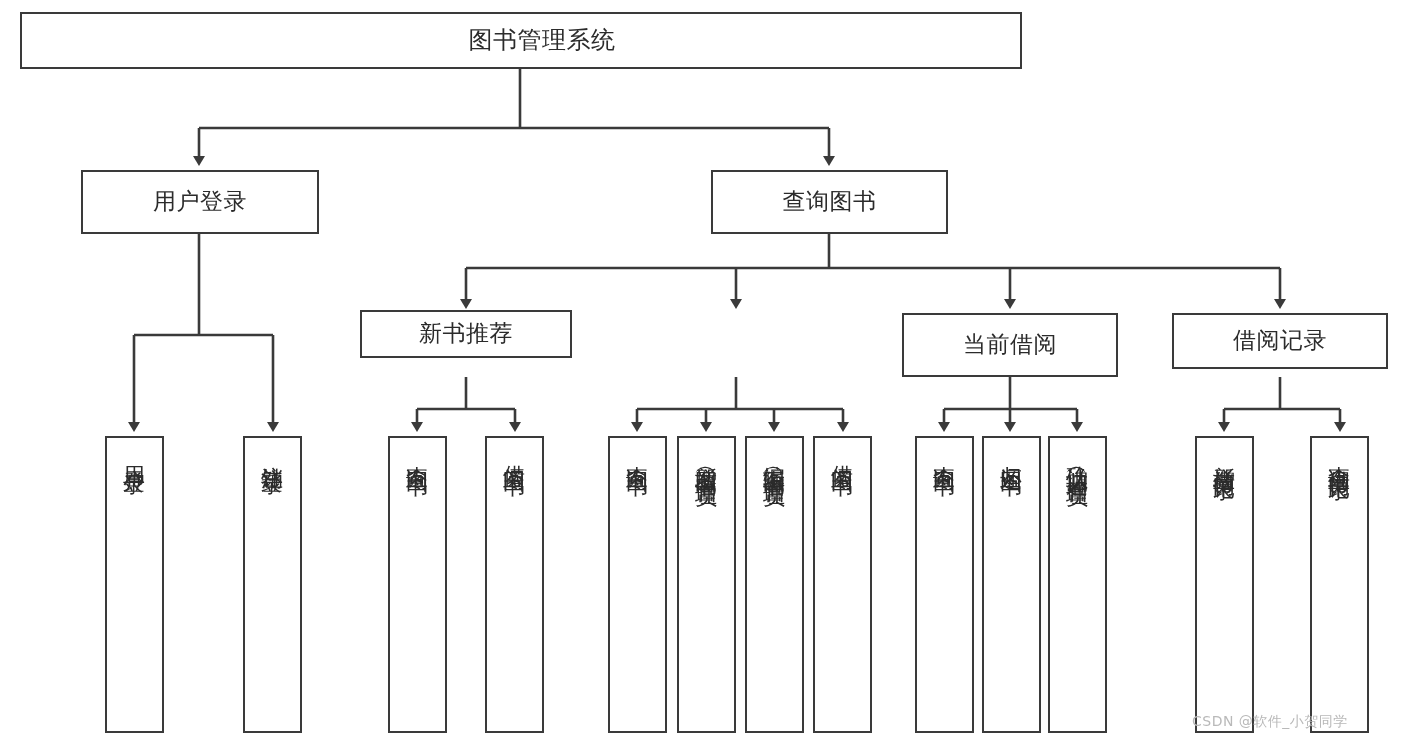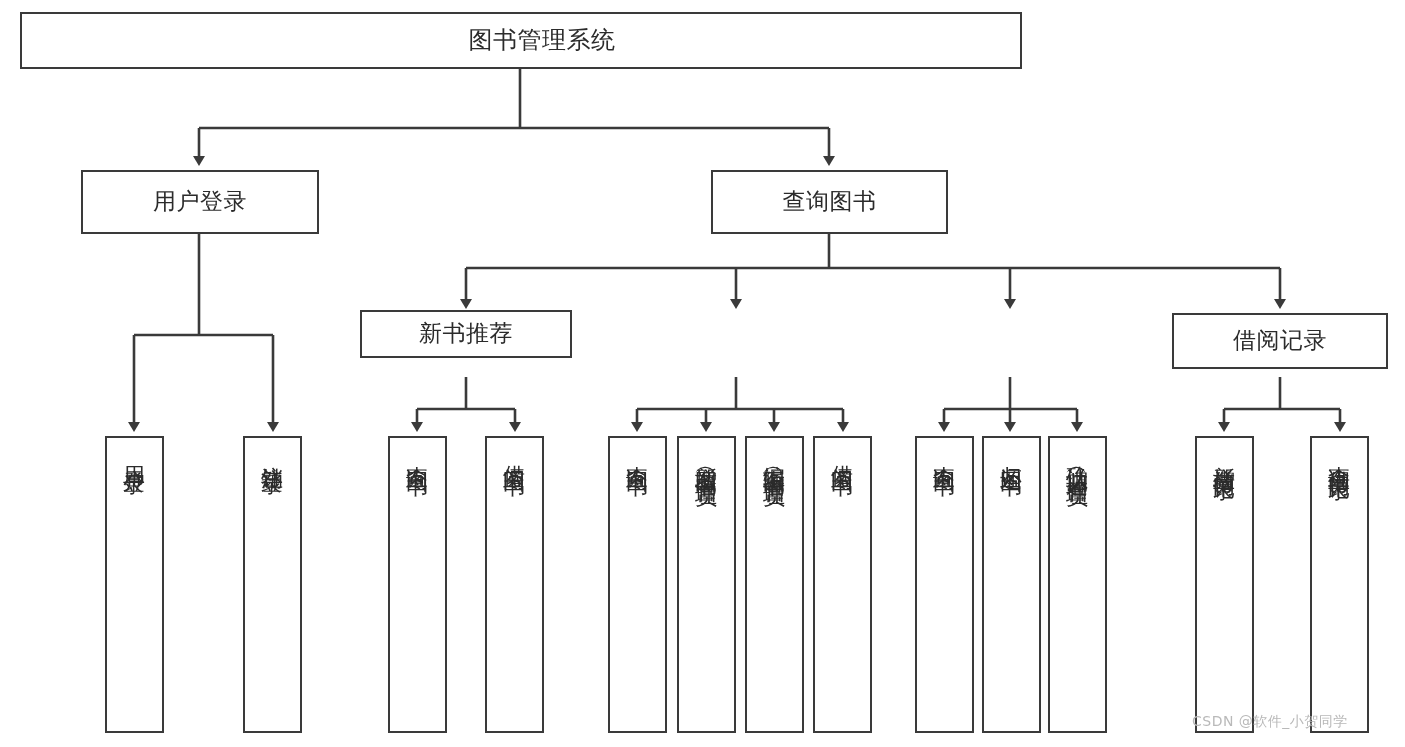--- a/index.html
+++ b/index.html
@@ -133,20 +133,23 @@
   <div class="node horiz" style="left:81px; top:170px; width:238px; height:64px;">
     <span class="label">用户登录</span>
   </div>
   <div class="node horiz" style="left:711px; top:170px; width:237px; height:64px;">
     <span class="label">查询图书</span>
   </div>
 
   <div class="node horiz" style="left:360px; top:298px; width:212px; height:48px;margin-top:12px;">
     <span class="label">新书推荐</span>
   </div>
+  <div class="node horiz" style="left:902px; top:313px; width:216px; height:64px;">
+    <span class="label">当前借阅</span>
+  </div>
   <div class="node horiz" style="left:1172px; top:313px; width:216px; height:56px;">
     <span class="label">借阅记录</span>
   </div>
 
   <div class="node vert" style="left:105px; top:436px; width:59px; height:297px;">
     <span class="label">用户登录</span>
   </div>
   <div class="node vert" style="left:243px; top:436px; width:59px; height:297px;">
     <span class="label">注销登录</span>
   </div>

